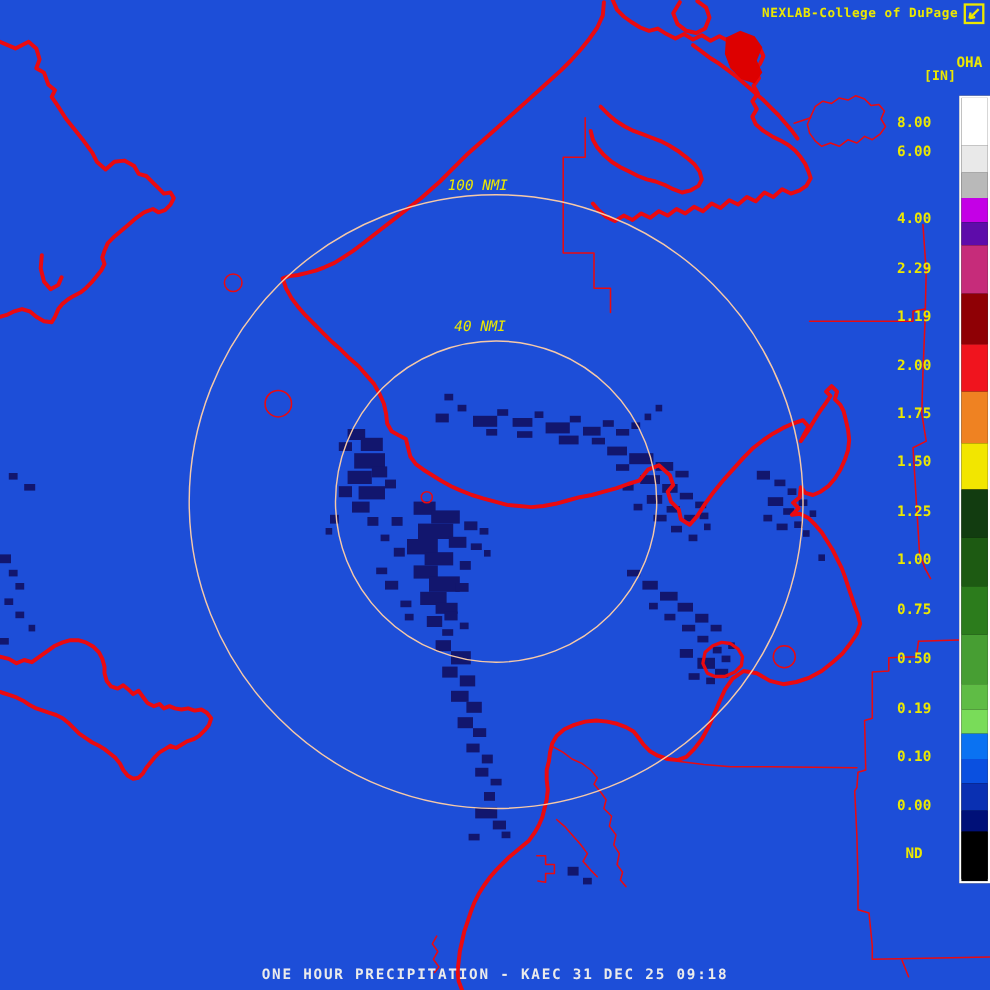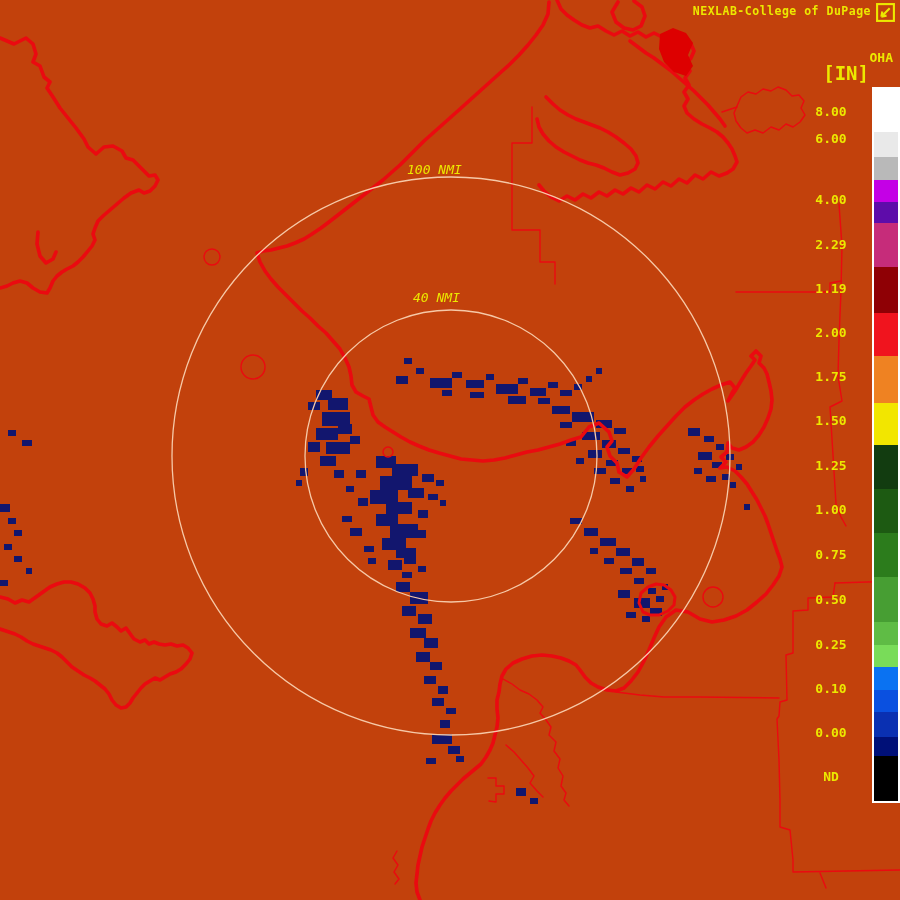--- a/index.html
+++ b/index.html
@@ -1,23 +1,23 @@
 <!DOCTYPE html>
 <html><head>
 <meta charset="utf-8">
 <style>
   html,body{margin:0;padding:0;background:#000;}
-  #screen{position:relative;width:900px;height:900px;background:#c2410c;overflow:hidden;
+  #screen{position:relative;width:900px;height:900px;background:#1d4ed8;overflow:hidden;
           font-family:"DejaVu Sans Mono","Liberation Mono",monospace;}
   #map-svg{position:absolute;left:0;top:0;}
   .ylw{color:#ece800;}
   #title{position:absolute;top:4px;right:29px;font-size:11.5px;font-weight:bold;letter-spacing:0.5px;}
   #brand-icon{position:absolute;top:2px;right:4px;width:21px;height:21px;}
   #prod-code{position:absolute;top:50px;right:7px;font-size:13px;font-weight:bold;margin-left:12px;}
-  #prod-units{position:absolute;top:62px;right:31px;font-size:19px;font-weight:bold;}
+  #prod-units{position:absolute;top:62px;right:31px;font-size:12px;font-weight:bold;}
   #colorbar-box{position:absolute;left:872px;top:87px;width:24px;height:712px;border:2px solid #fff;background:#000;}
   .cb-seg{width:100%;}
   .cb-label{position:absolute;right:34px;width:70px;text-align:center;font-size:13px;font-weight:bold;color:#ece800;}
   .ring-label{position:absolute;font-size:13px;font-weight:normal;font-style:italic;color:#ece800;}
   #ring-label-outer{left:407px;top:162px;width:86px;}
   #ring-label-inner{left:413px;top:290px;width:76px;}
   #caption{position:absolute;left:0;right:0;top:879px;text-align:center;color:#ebebeb;
            font-size:13px;font-weight:bold;letter-spacing:1.6px;}
 </style>
 </head>
@@ -249,22 +249,23 @@
       <div class="cb-label" style="top: 192px;">4.00</div>
       <div class="cb-label" style="top: 237px;">2.29</div>
       <div class="cb-label" style="top: 281px;">1.19</div>
       <div class="cb-label" style="top: 325px;">2.00</div>
       <div class="cb-label" style="top: 369px;">1.75</div>
       <div class="cb-label" style="top: 413px;">1.50</div>
       <div class="cb-label" style="top: 458px;">1.25</div>
       <div class="cb-label" style="top: 502px;">1.00</div>
       <div class="cb-label" style="top: 547px;">0.75</div>
       <div class="cb-label" style="top: 592px;">0.50</div>
-      <div class="cb-label" style="top: 637px;">0.25</div>
+      <div class="cb-label" style="top: 637px;">0.19</div>
       <div class="cb-label" style="top: 681px;">0.10</div>
       <div class="cb-label" style="top: 725px;">0.00</div>
       <div class="cb-label" style="top: 769px;">ND</div>
     </div>
 
   <div id="ring-label-outer" class="ring-label">100 NMI</div>
   <div id="ring-label-inner" class="ring-label">40 NMI</div>
 
+  <div id="caption">ONE HOUR PRECIPITATION - KAEC 31 DEC 25 09:18</div>
 </div>
 
 </body></html>

